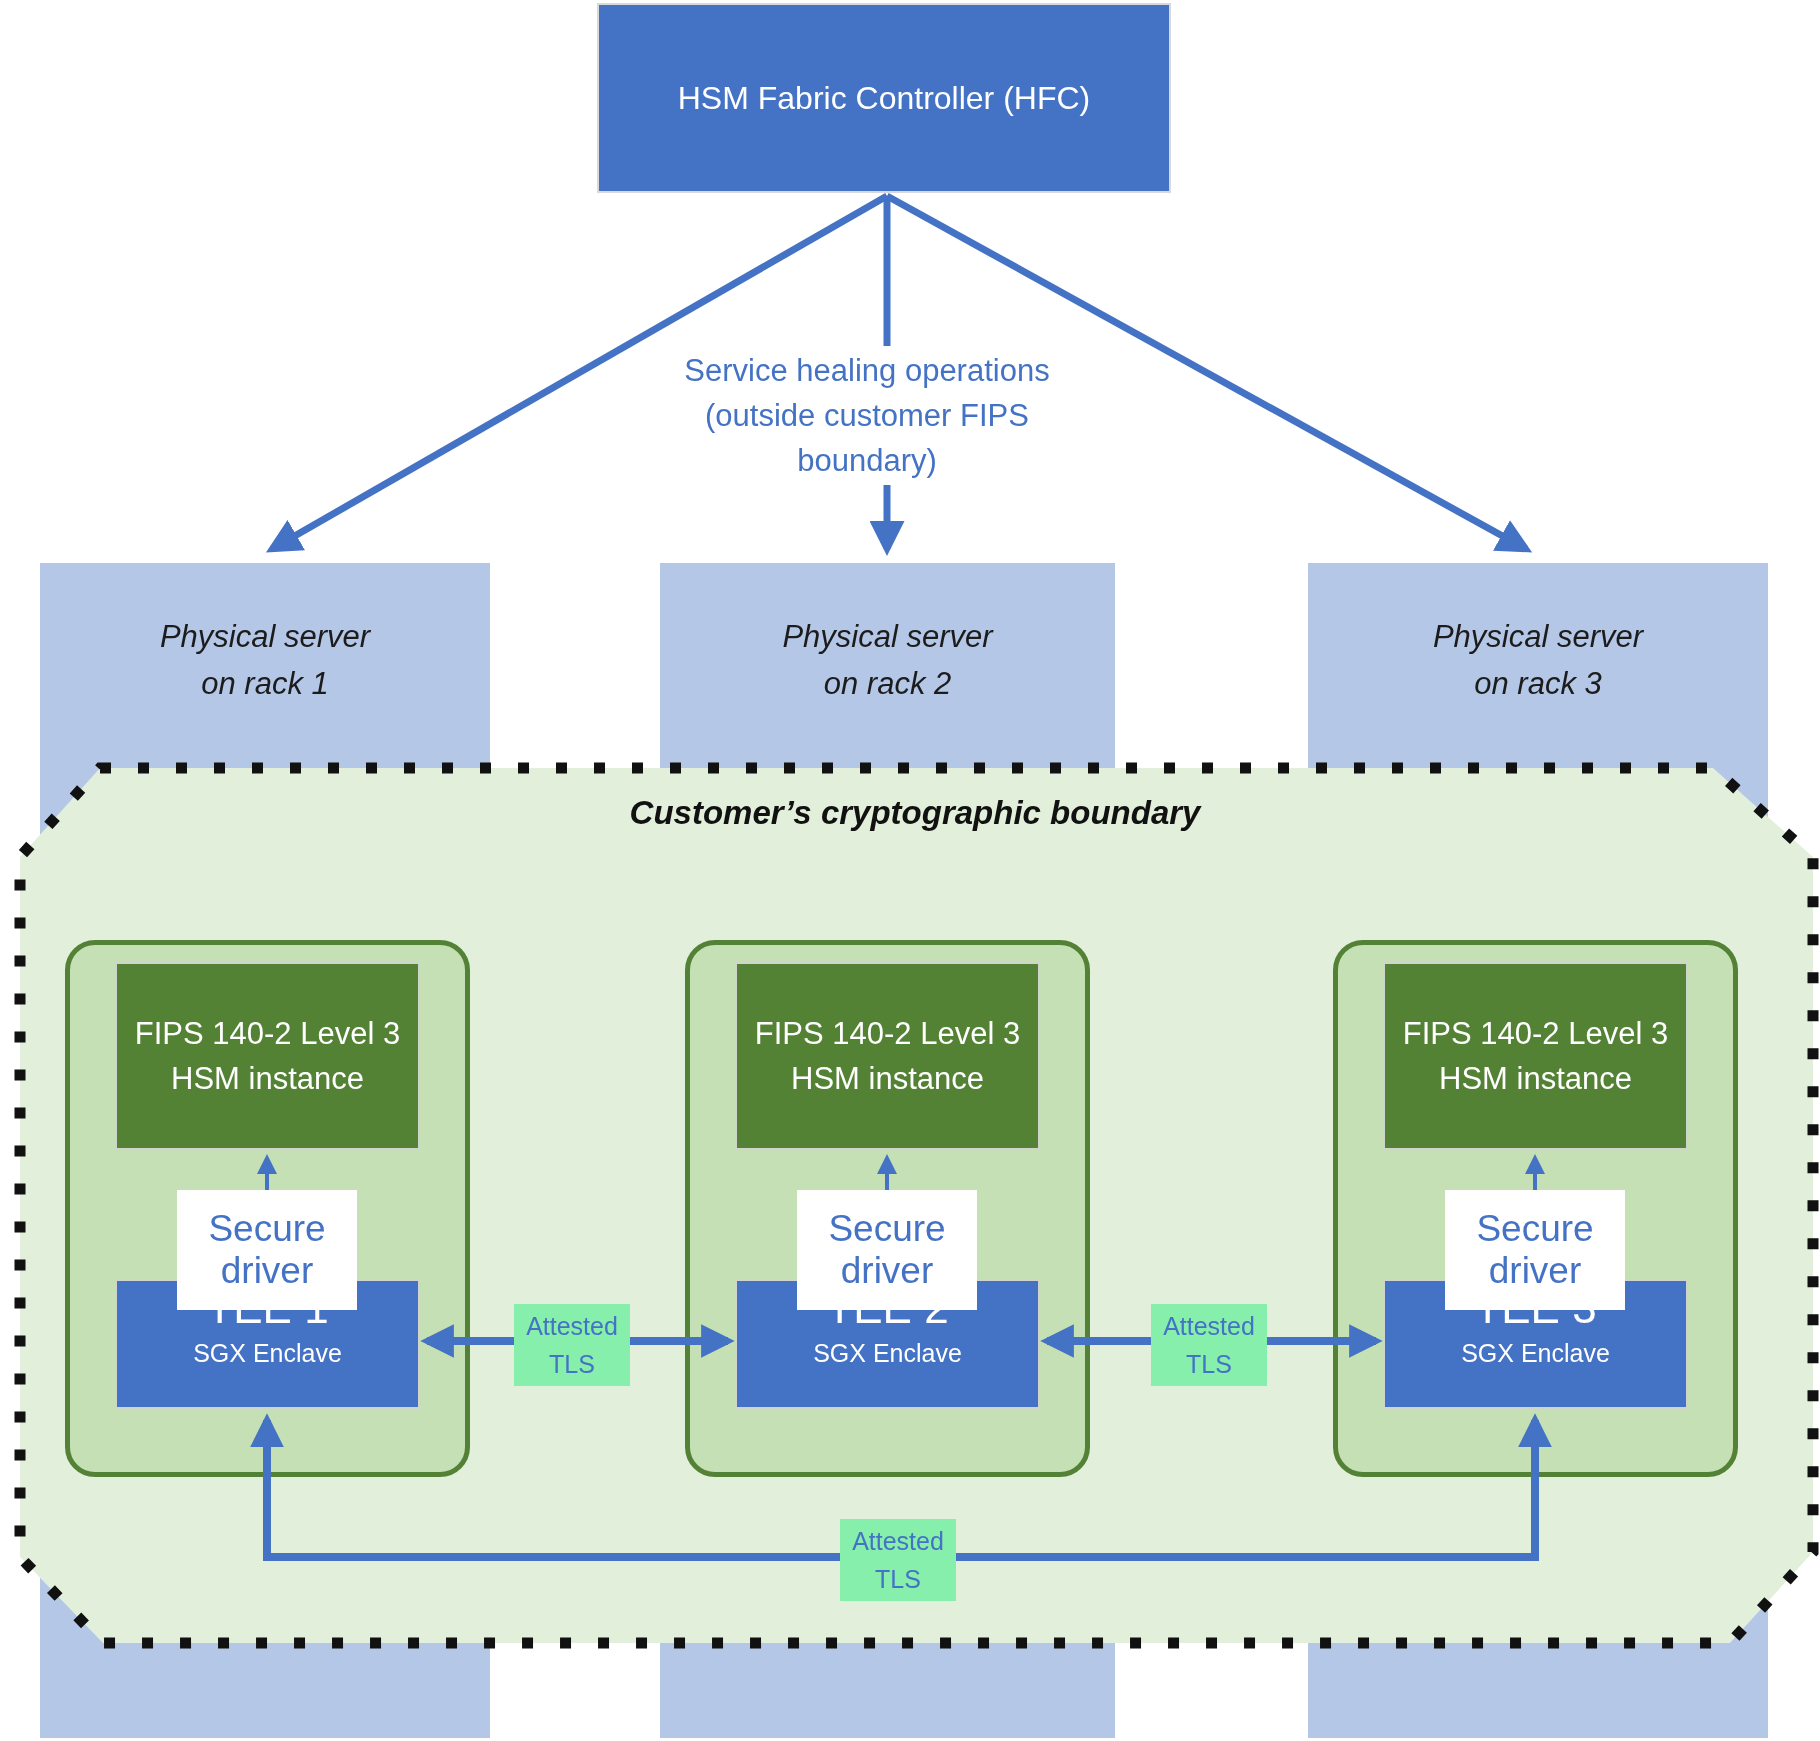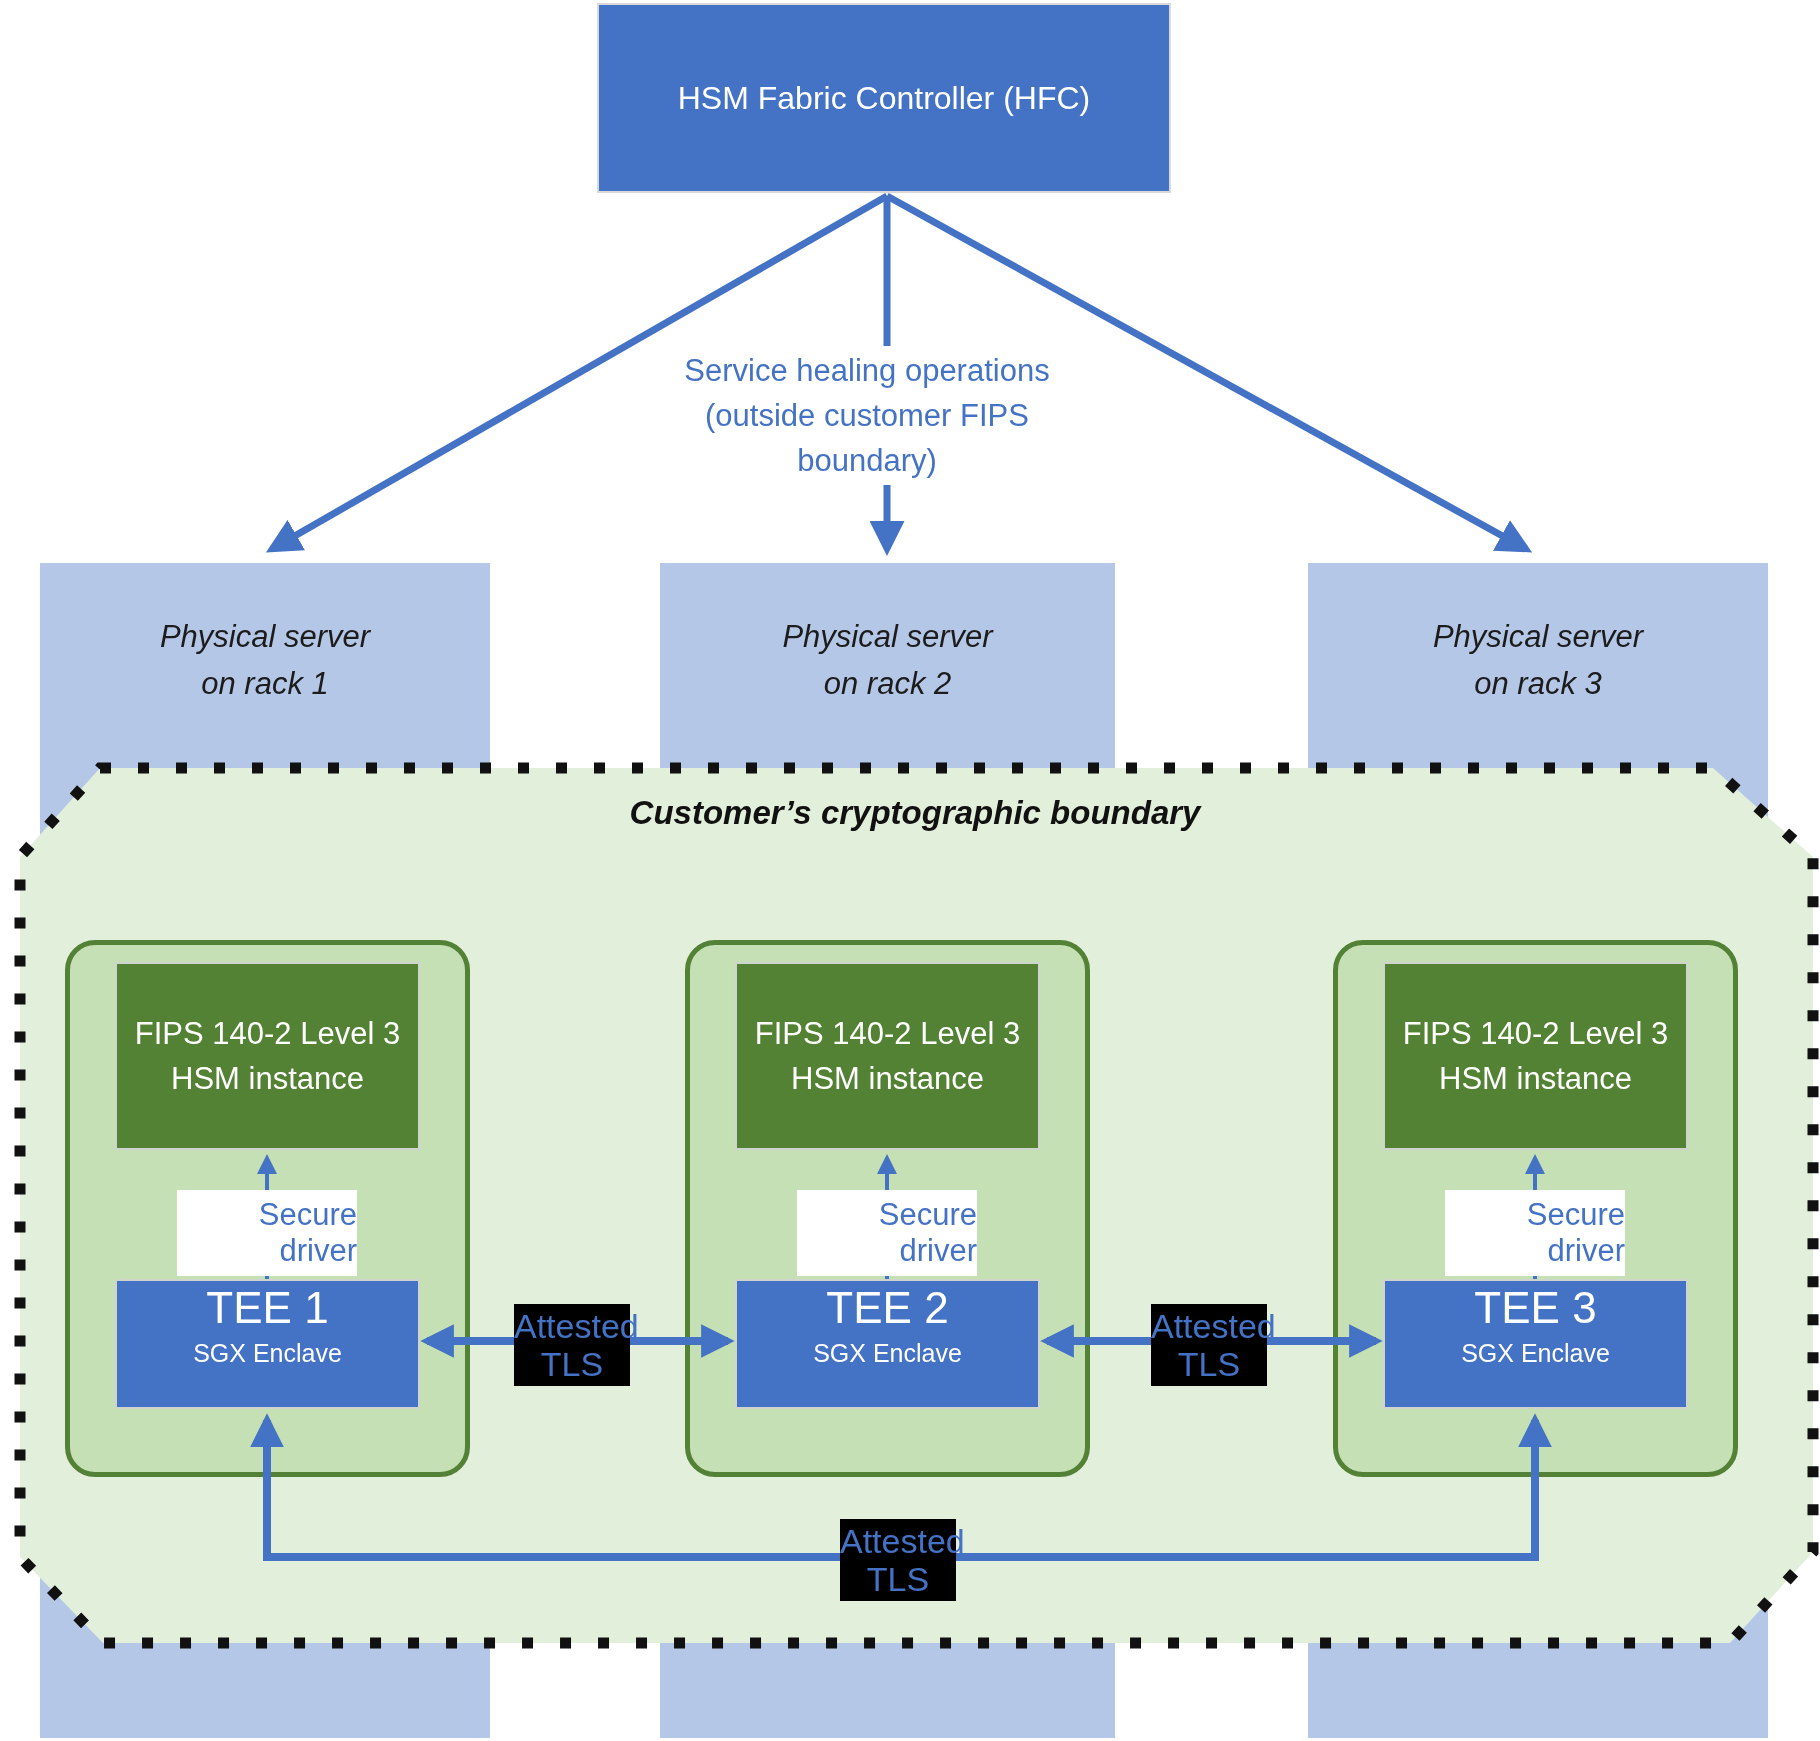--- a/index.html
+++ b/index.html
@@ -67,27 +67,27 @@
   }
 
   .healing {
     position:absolute; left:637px; top:346px; width:460px; z-index:4;
     background:#fff; color:#4472C4; font-size:31px; line-height:45px;
     text-align:center; padding:2px 0;
   }
 
   .driver-label {
     position:absolute; top:1190px; width:180px; z-index:4;
-    background:#fff; color:#4472C4; font-size:31px; text-align:right; padding:7px 0;
+    background:#fff; color:#4472C4; font-size:37px; text-align:center; padding:18px 0;
   }
   .driver-1 { left:177px; } .driver-2 { left:797px; } .driver-3 { left:1445px; }
 
   .tls-label {
     position:absolute; width:116px; z-index:4;
-    background:#000000; color:#4472C4; font-size:34px; line-height:38px;
+    background:#86efac; color:#4472C4; font-size:25px; line-height:38px;
     text-align:center; padding:3px 0;
   }
   .tls-12 { left:514px; top:1304px; }
   .tls-23 { left:1151px; top:1304px; }
   .tls-13 { left:840px; top:1519px; }
 </style>
 </head>
 <body>
 
 <div class="canvas">

